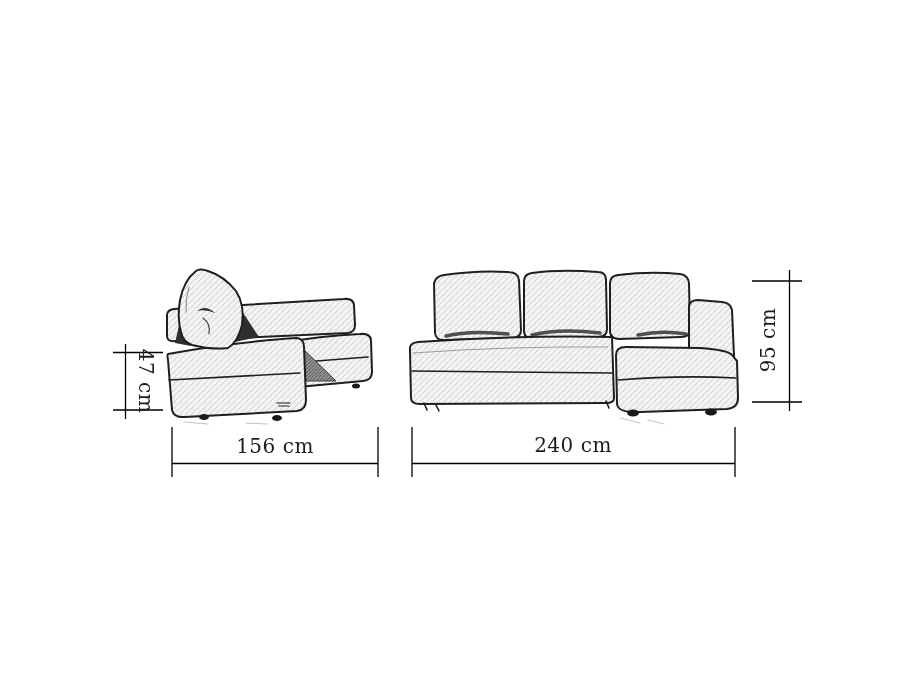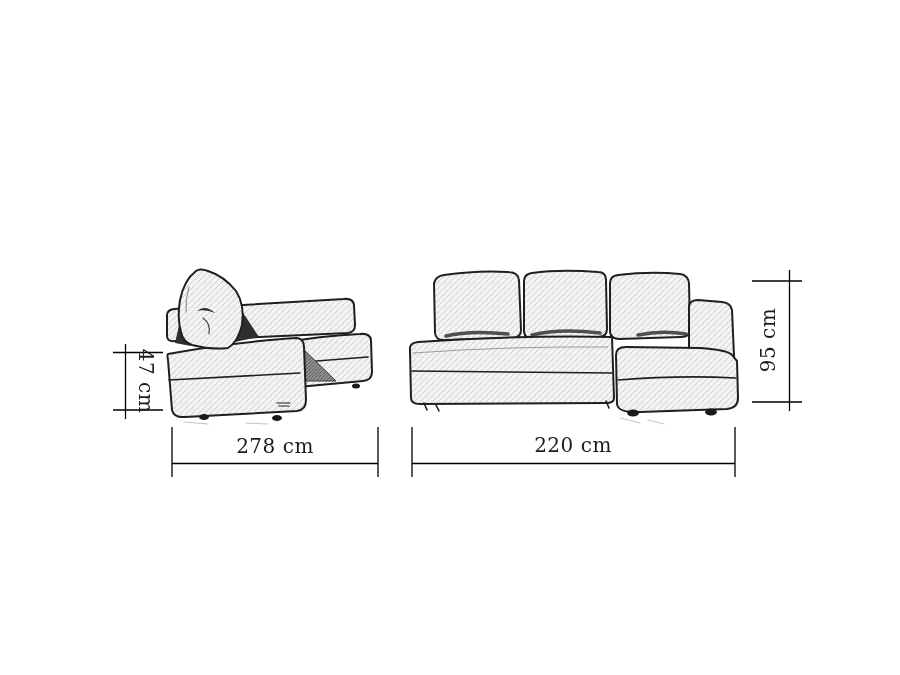--- a/index.html
+++ b/index.html
@@ -123,19 +123,19 @@
       <g>
         <line x1="789.5" y1="270" x2="789.5" y2="411"></line>
         <line x1="752" y1="281" x2="802" y2="281"></line>
         <line x1="752" y1="402" x2="802" y2="402"></line>
       </g>
     </g>
   </svg>
 
   <div class="dim-label rot-cw" style="left:146px; top:381px;">47 cm</div>
 
-  <div class="dim-label" style="left:275px; top:446px;">278 cm</div>
+  <div class="dim-label" style="left:275px; top:446px;">156 cm</div>
 
-  <div class="dim-label" style="left:573px; top:445px;">220 cm</div>
+  <div class="dim-label" style="left:573px; top:445px;">240 cm</div>
 
   <div class="dim-label rot-ccw" style="left:768px; top:340px;">95 cm</div>
 
 </div>
 
 </body></html>

